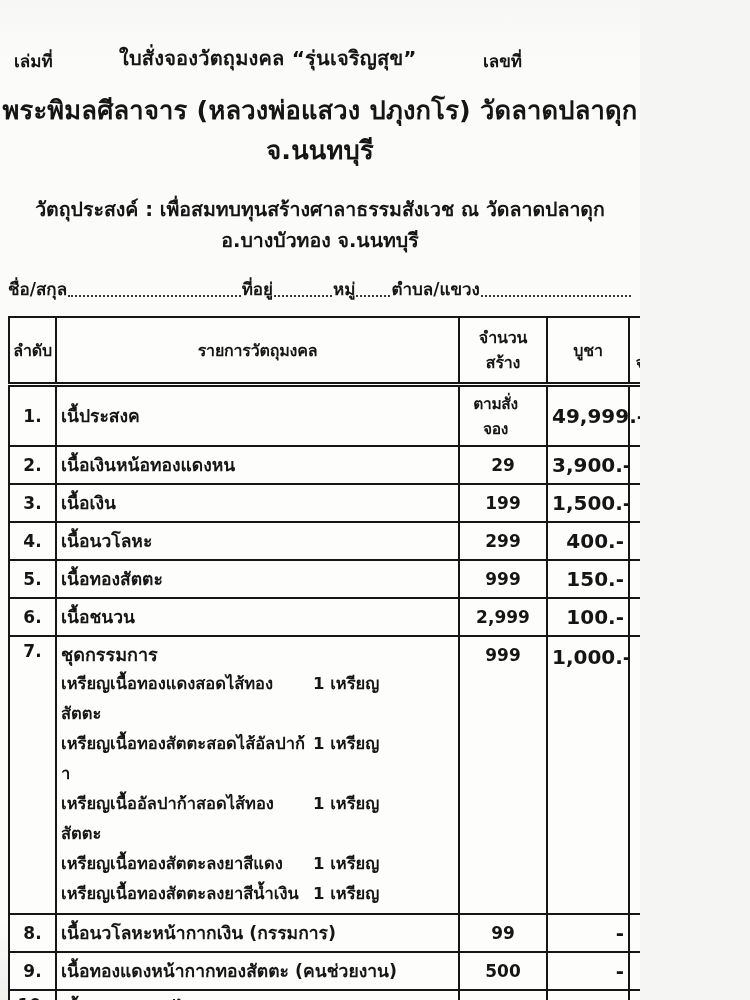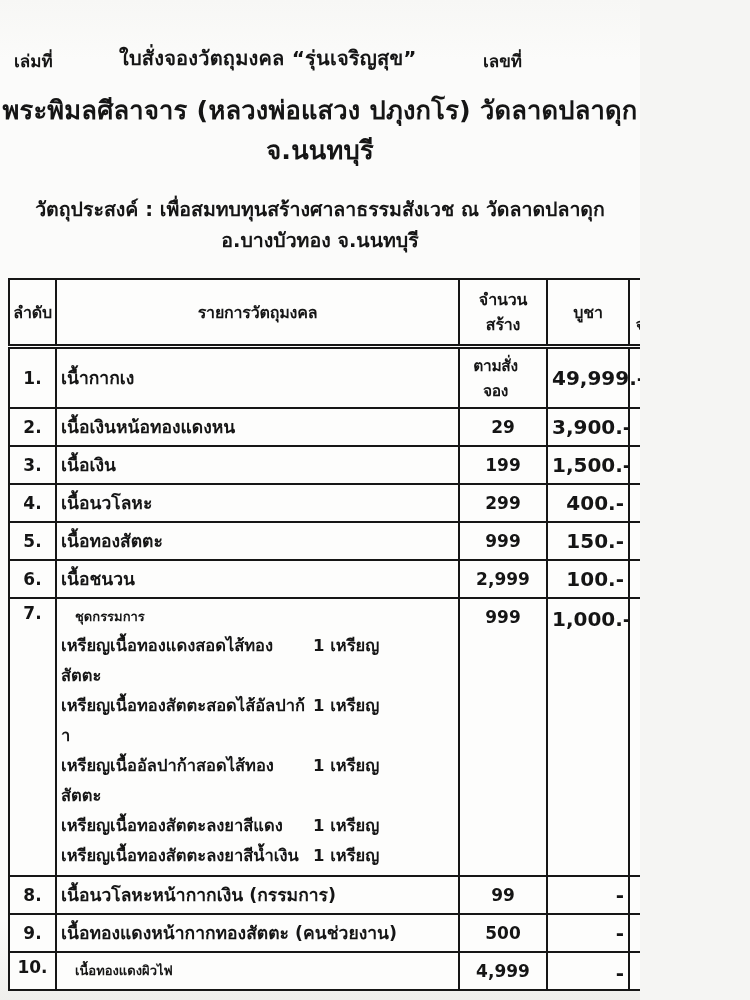--- a/index.html
+++ b/index.html
@@ -58,39 +58,49 @@
   th.h-qty,th.h-amt{font-size:15px;}
   col.c1{width:47px;} col.c2{width:403px;} col.c3{width:88px;}
   col.c4{width:82px;} col.c5{width:39px;} col.c6{width:75px;}
   td.c-no{text-align:center;font-size:17px;}
   td.c-name{font-size:17.5px;padding-left:8px;}
   td.c-qty{text-align:center;font-size:17px;}
   td.c-qty.small{font-size:15.5px;letter-spacing:-0.3px;padding-left:1px;padding-right:16px;}
   td.c-price{text-align:right;font-size:20px;}
   tr.vtop td{vertical-align:top;}
   tr.vtop td.c-qty, tr.vtop td.c-price{padding-top:8px;}
-  .item-name{font-size:13px;line-height:28px;margin-left:14px;}
+  .item-name{font-size:18px;line-height:28px;}
   .subline{display:flex;font-size:16.5px;line-height:30px;font-weight:700;}
   .sub-label{width:252px;}
   .sub-qty{white-space:nowrap;}
 </style>
 </head>
 <body>
 
 <div class="page">
 
   <div class="hdr-row">
     <span class="hdr-side">เล่มที่</span>
     <span class="hdr-title">ใบสั่งจองวัตถุมงคล “รุ่นเจริญสุข”</span>
     <span class="hdr-side">เลขที่</span>
   </div>
   <div class="hdr-subtitle">พระพิมลศีลาจาร (หลวงพ่อแสวง ปภุงกโร) วัดลาดปลาดุก จ.นนทบุรี</div>
   <div class="hdr-purpose">วัตถุประสงค์ : เพื่อสมทบทุนสร้างศาลาธรรมสังเวช ณ วัดลาดปลาดุก อ.บางบัวทอง จ.นนทบุรี</div>
 
   <div class="fields">
+    <div class="field-line">
+      <span class="lbl">ชื่อ/สกุล</span>
+      <span class="dots d-f23"></span>
+      <span class="lbl">ที่อยู่</span>
+      <span class="dots d-60"></span>
+      <span class="lbl">หมู่</span>
+      <span class="dots d-34"></span>
+      <span class="lbl">ตำบล/แขวง</span>
+      <span class="dots d-f20"></span>
+    </div>
   </div>
 
   <table class="order">
     <colgroup>
         <col class="c1">
         <col class="c2">
         <col class="c3">
         <col class="c4">
         <col class="c5">
         <col class="c6">
@@ -101,21 +111,21 @@
         <th>รายการวัตถุมงคล</th>
         <th class="h-qty">จำนวนสร้าง</th>
         <th>บูชา</th>
         <th>สั่งจอง</th>
         <th class="h-amt">จำนวนเงิน</th>
       </tr>
     </thead>
     <tbody>
       <tr>
         <td class="c-no">1.</td>
-        <td class="c-name">เนื้ากากเง</td>
+        <td class="c-name">เนื้ประสงค</td>
         <td class="c-qty small">ตามสั่งจอง</td>
         <td class="c-price">49,999.-</td>
         <td></td>
         <td></td>
       </tr>
       <tr>
         <td class="c-no">2.</td>
         <td class="c-name">เนื้อเงินหน้อทองแดงหน</td>
         <td class="c-qty">29</td>
         <td class="c-price">3,900.-</td>

